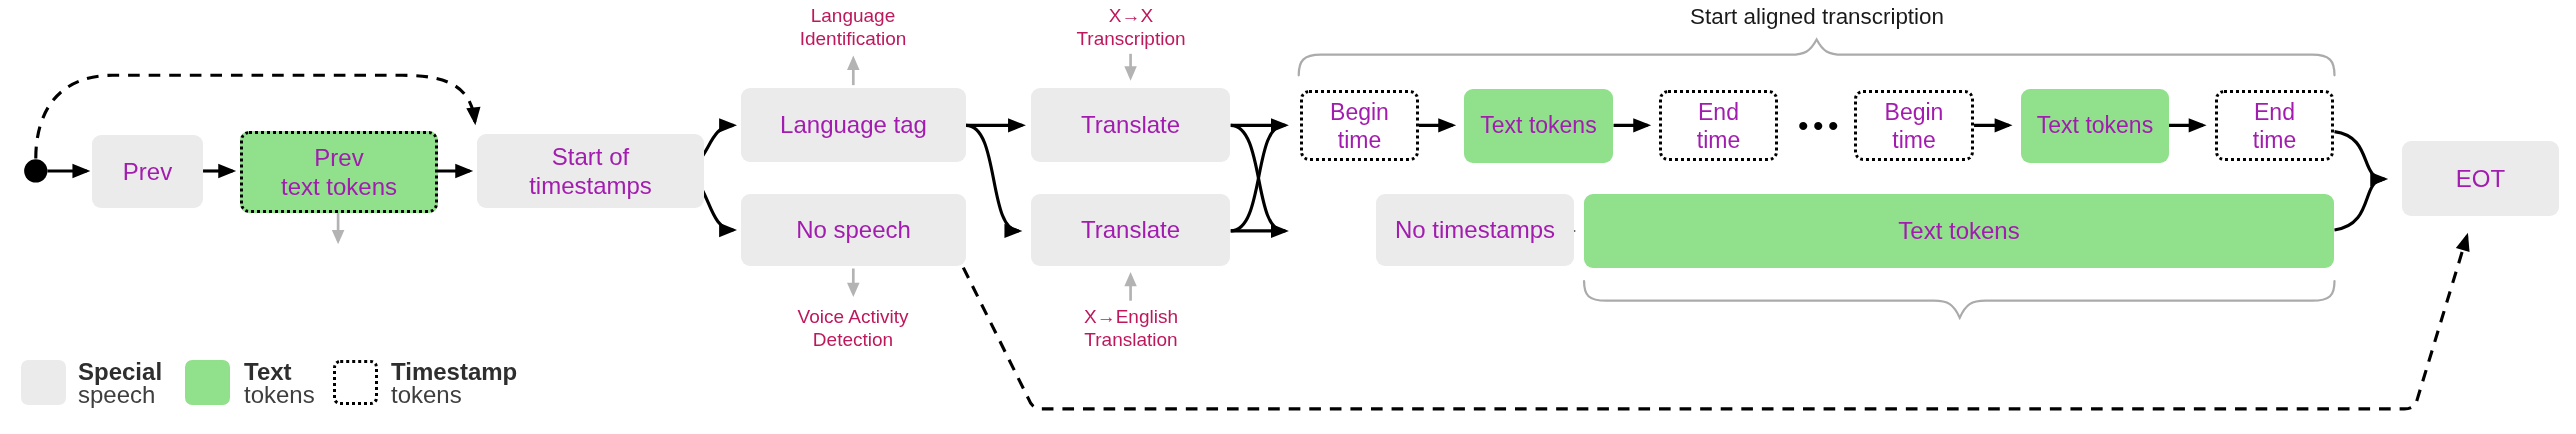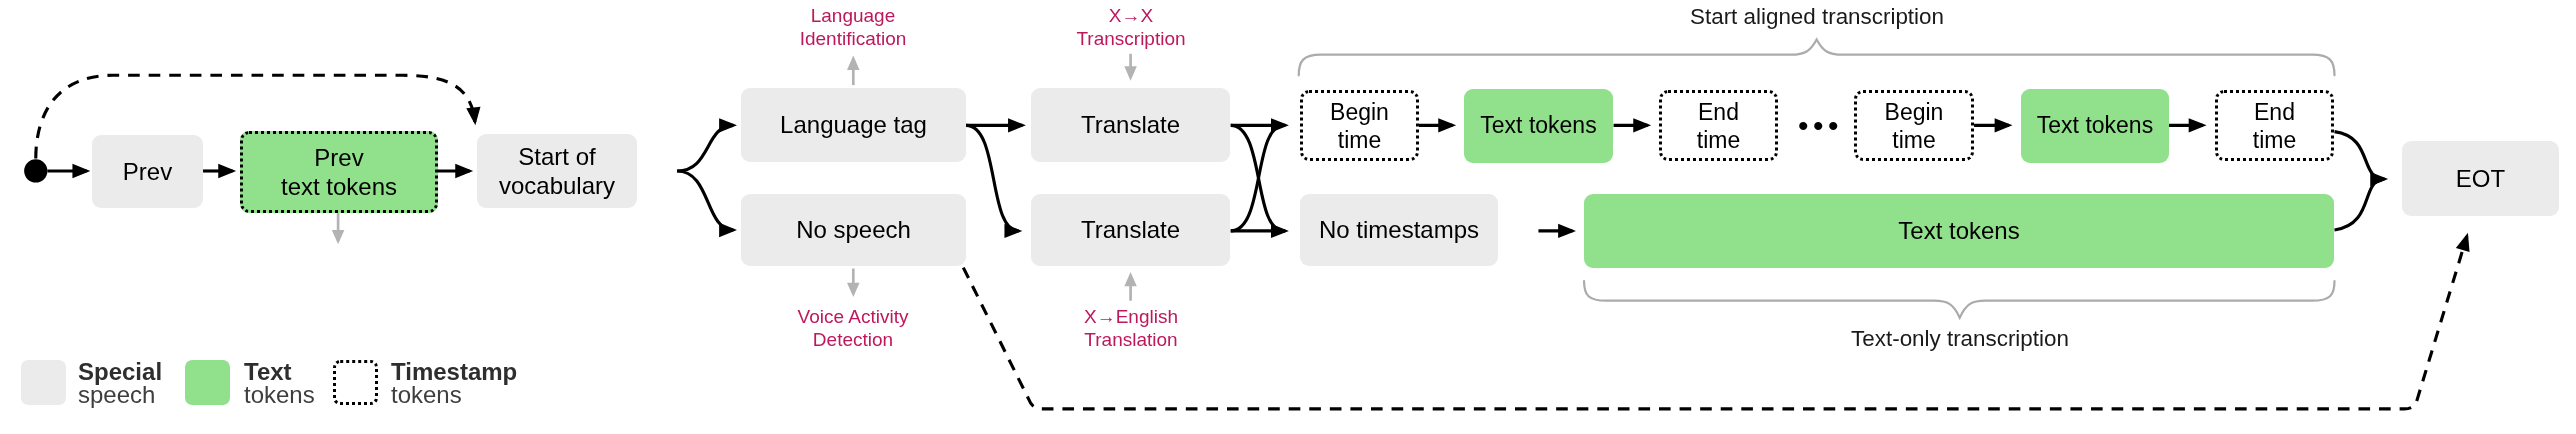--- a/index.html
+++ b/index.html
@@ -1,21 +1,21 @@
 <!DOCTYPE html>
 <html style="font-size:14.3px"><head>
 <meta charset="utf-8">
 <style>
   html,body{margin:0;padding:0;background:#ffffff;}
   #canvas{position:relative;width:2576px;height:435px;background:#ffffff;overflow:hidden;
           font-family:"Liberation Sans","DejaVu Sans",sans-serif;}
   #wires{position:absolute;left:0;top:0;width:2576px;height:435px;}
 
   .node{position:absolute;display:flex;flex-direction:column;align-items:center;justify-content:center;
-        text-align:center;border-radius:9px;color:#000000;font-size:24px;line-height:29.5px;
+        text-align:center;border-radius:9px;color:#a21caf;font-size:24px;line-height:29.5px;
         box-sizing:border-box;}
   .special{background:#ebebeb;}
   .green{background:#90e08c;}
   .dotted{background:#ffffff;border:3.6px dotted #000000;}
   .green-dotted{background:#90e08c;border:3.6px dotted #000000;}
   .ts{font-size:23px;line-height:28px;}
 
   .glabel{position:absolute;transform:translateX(-50%);text-align:center;color:#be185d;
           font-size:19px;line-height:23px;white-space:nowrap;}
   .blabel{position:absolute;transform:translateX(-50%);text-align:center;color:#1a1a1a;
@@ -85,23 +85,23 @@
 
   <div class="node special" style="left:92px;top:135px;width:111px;height:73px;">
     <span>Prev</span>
   </div>
 
   <div class="node green-dotted" style="left:240px;top:131px;width:198px;height:82px;">
     <span>Prev</span>
     <span>text tokens</span>
   </div>
 
-  <div class="node special" style="left:477px;top:134px;width:160px;height:74px;">
+  <div class="node special" style="left:477px;top:134px;width:227px;height:74px;">
     <span>Start of</span>
-    <span>vocabulary</span>
+    <span>timestamps</span>
   </div>
 
   <div class="node special" style="left:741px;top:88px;width:225px;height:74px;">
     <span>Language tag</span>
   </div>
 
   <div class="node special" style="left:741px;top:194px;width:225px;height:72px;">
     <span>No speech</span>
   </div>
 
@@ -136,21 +136,21 @@
 
   <div class="node green" style="left:2021px;top:89px;width:148px;height:74px;font-size:23px;">
     <span>Text tokens</span>
   </div>
 
   <div class="node dotted ts" style="left:2215px;top:90px;width:119px;height:71px;">
     <span>End</span>
     <span>time</span>
   </div>
 
-  <div class="node special" style="left:1300px;top:194px;width:198px;height:72px;">
+  <div class="node special" style="left:1376px;top:194px;width:198px;height:72px;">
     <span>No timestamps</span>
   </div>
 
   <div class="node green" style="left:1584px;top:194px;width:750px;height:74px;">
     <span>Text tokens</span>
   </div>
 
   <div class="node special" style="left:2402px;top:141px;width:157px;height:75px;">
     <span>EOT</span>
   </div>
@@ -170,21 +170,20 @@
     <div>Voice Activity</div>
     <div>Detection</div>
   </div>
 
   <div class="glabel" style="left:1131px;top:305px;">
     <div>X→English</div>
     <div>Translation</div>
   </div>
 
   <div class="blabel" style="left:1817px;top:3.6px;">Start aligned transcription</div>
-  <div class="blabel" style="left:1960px;top:326px;">Text-only transcription</div>
 
   <div>
     <div class="swatch" style="left:20.6px;top:360px;background:#ebebeb;"></div>
     <div class="legend-text" style="left:78px;top:360px;">
       <b>Special</b><br>
       <span>speech</span>
     </div>
 
     <div class="swatch" style="left:185px;top:360px;background:#90e08c;"></div>
     <div class="legend-text" style="left:244px;top:360px;">

